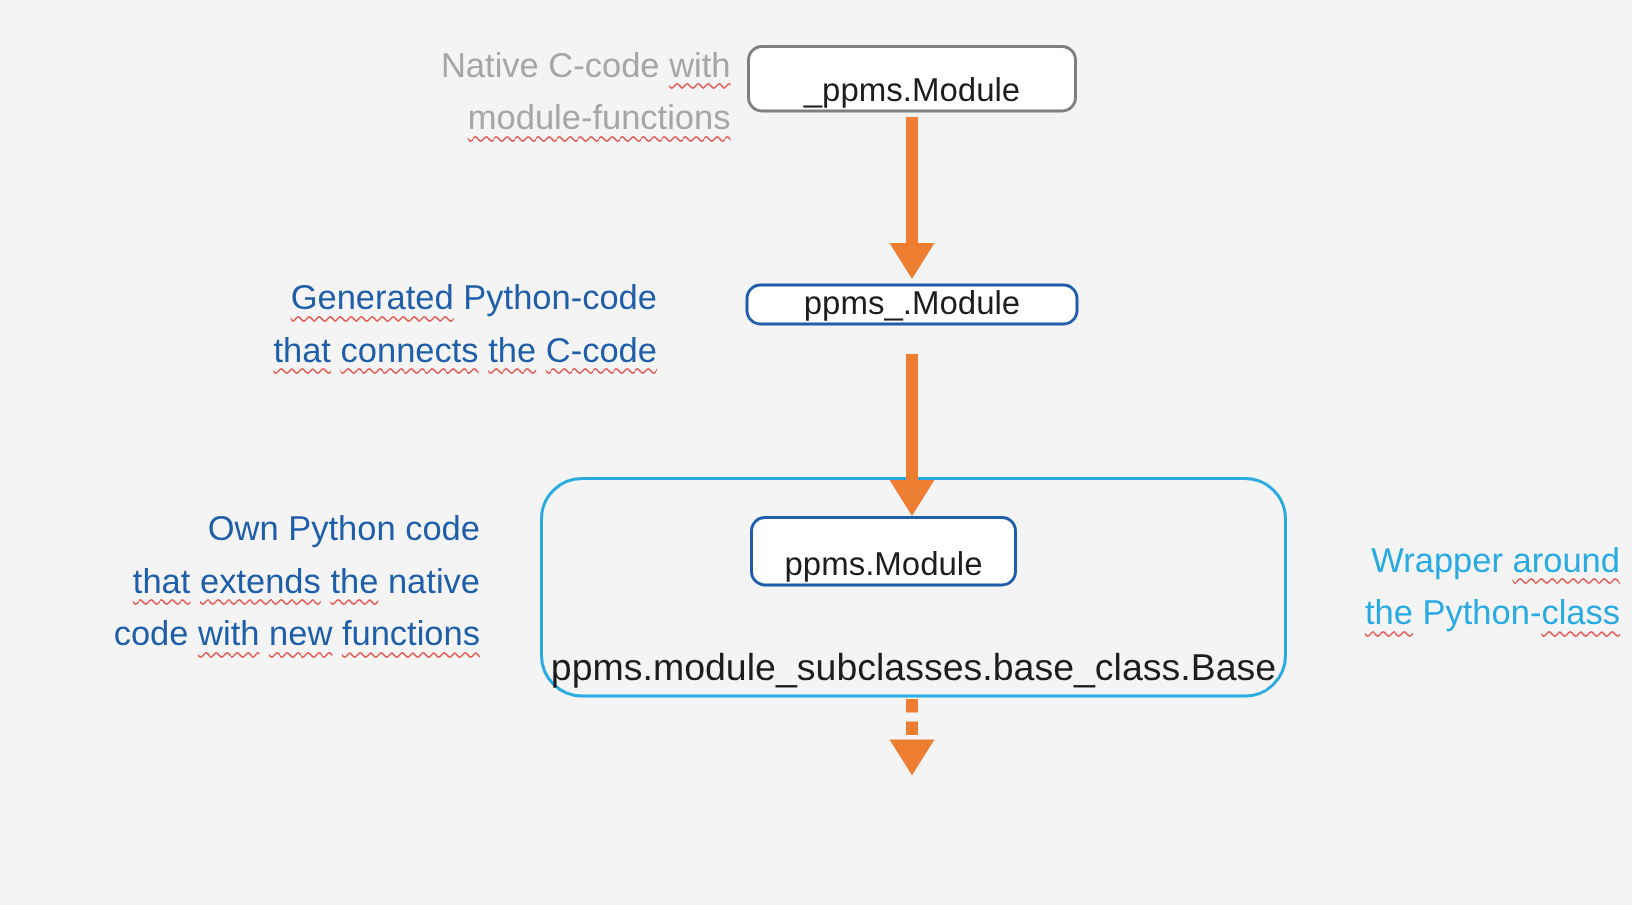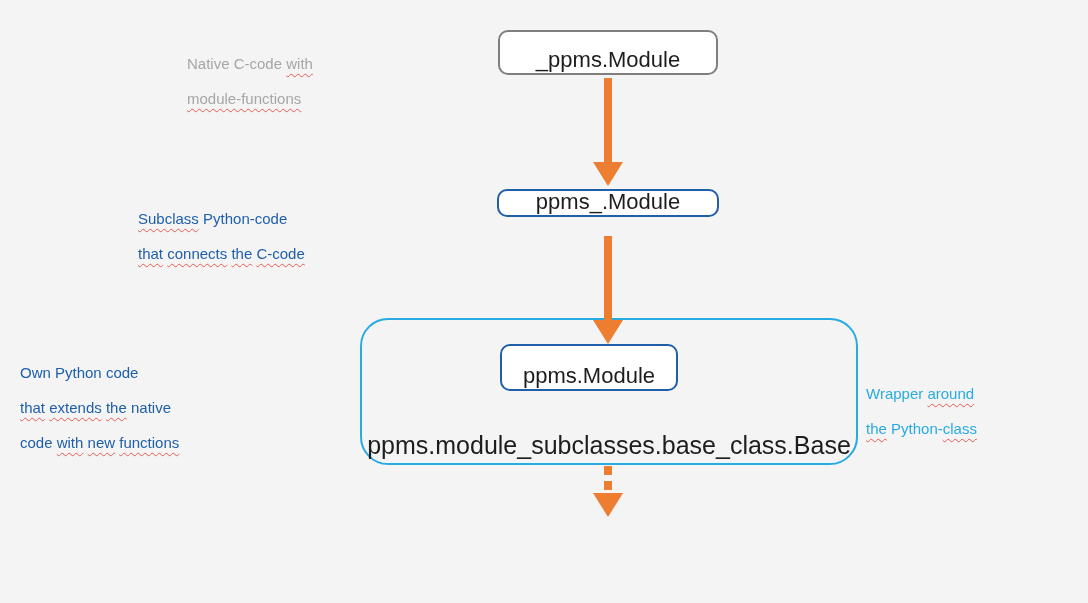--- a/index.html
+++ b/index.html
@@ -19,25 +19,24 @@
     position: relative;
     width: 1088px;
     height: 603px;
     background: var(--c-background);
     overflow: hidden;
   }
 
   
   .label {
     position: absolute;
-    text-align: left;
-    font-size: 15px;
+    text-align: right;
+    font-size: 23px;
     line-height: 35px;
     z-index: 2;
-    margin-top: 20px;
   }
   .label div { white-space: pre; }
   .label.gray { color: var(--c-gray_text); }
   .label.blue { color: var(--c-blue); }
   .label.cyan { color: var(--c-cyan); }
   .sq {
     text-decoration-line: underline;
     text-decoration-style: wavy;
     text-decoration-color: var(--c-squiggle);
     text-decoration-thickness: 1px;
@@ -131,21 +130,21 @@
   <div class="node gray-border" id="node-native">
     <div>_ppms.Module</div>
   </div>
 
   <div class="arrow">
     <div class="arrow-stem" id="arrow1-stem"></div>
     <div class="arrow-head" id="arrow1-head"></div>
   </div>
 
   <div class="label blue" id="label-generated">
-      <div><span class="sq">Subclass</span><span> Python-code</span></div>
+      <div><span class="sq">Generated</span><span> Python-code</span></div>
       <div><span class="sq">that</span><span> </span><span class="sq">connects</span><span> </span><span class="sq">the</span><span> </span><span class="sq">C-code</span></div>
     </div>
 
   <div class="node blue-border" id="node-generated">
     <div>ppms_.Module</div>
   </div>
 
   <div class="arrow">
     <div class="arrow-stem" id="arrow2-stem"></div>
     <div class="arrow-head" id="arrow2-head"></div>

